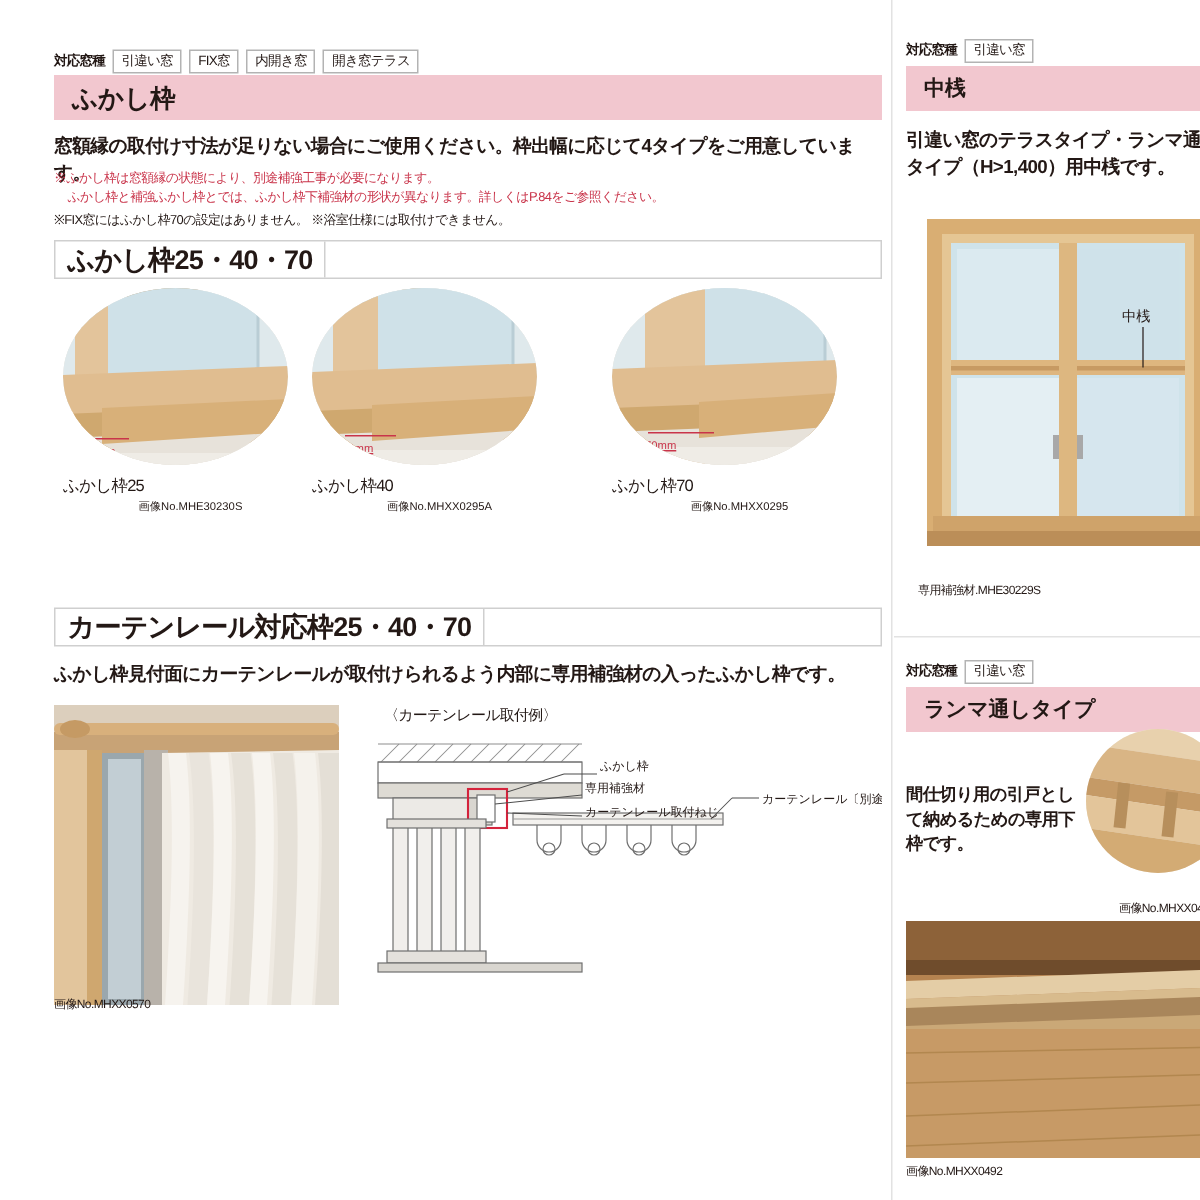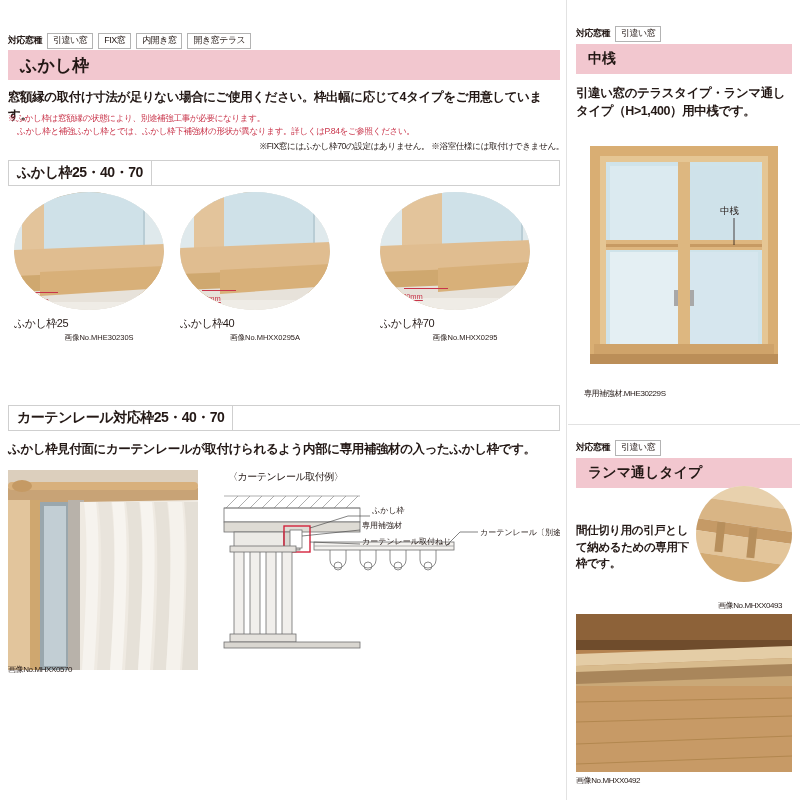--- a/index.html
+++ b/index.html
@@ -2,21 +2,21 @@
 <html><head>
 <meta charset="utf-8">
 <style>
   * { box-sizing: border-box; }
   html, body { margin:0; padding:0; }
   body {
     width:800px; height:800px; background:#ffffff;
     font-family:"Liberation Sans", sans-serif;
     color:#231815; overflow:hidden; position:relative;
   }
-  .page { position:relative; width:704px; height:800px; }
+  .page { position:relative; width:704px; height:800px;margin-left:28px; }
 
   
   .tagrow { display:flex; align-items:center; gap:5px; }
   .tag-label {
     font-size:9px; font-weight:bold; color:#231815; letter-spacing:-0.5px;
   }
   .chip {
     border:1px solid #b3b3b3; background:#fff; color:#231815;
     font-size:9px; padding:2px 5px 2px 5px; line-height:1.1;
     letter-spacing:-0.5px; white-space:nowrap;
@@ -31,21 +31,21 @@
   .lead {
     font-size:12.5px; font-weight:bold; line-height:1.45; letter-spacing:-0.4px;
   }
   .note { font-size:8.6px; line-height:1.5; letter-spacing:-0.4px; color:#231815;}
   .note.red { color:#c9344a; }
 
   .secthead {
     display:flex; align-items:stretch; border:1px solid #cfcfcf; height:26px;
   }
   .secthead .txt {
-    font-size:14px; font-weight:bold; padding:0 8px; display:flex; align-items:center;
+    font-size:18px; font-weight:bold; padding:0 8px; display:flex; align-items:center;
     letter-spacing:-0.5px;
   }
   .secthead .fill { flex:1; border-left:1px solid #cfcfcf; }
 
   .cap { font-size:8px; color:#231815; letter-spacing:-0.4px;}
 
   
   .left { position:absolute; left:0; top:0; width:568px; height:800px; }
 
   #left-tags { position:absolute; left:8px; top:33px; }
@@ -119,21 +119,21 @@
 
     <div class="pinkbar" id="fukashi-bar">
       <span class="t">ふかし枠</span>
     </div>
 
     <div class="lead" id="fukashi-lead">窓額縁の取付け寸法が足りない場合にご使用ください。枠出幅に応じて4タイプをご用意しています。</div>
 
     <div id="fukashi-notes">
       <div class="note red">※ふかし枠は窓額縁の状態により、別途補強工事が必要になります。</div>
       <div class="note red" style="padding-left:9px;">ふかし枠と補強ふかし枠とでは、ふかし枠下補強材の形状が異なります。詳しくはP.84をご参照ください。</div>
-      <div class="note" style="margin-top:2px;text-align:right;">※FIX窓にはふかし枠70の設定はありません。 ※浴室仕様には取付けできません。</div>
+      <div class="note" style="margin-top:2px;">※FIX窓にはふかし枠70の設定はありません。 ※浴室仕様には取付けできません。</div>
     </div>
 
     <div class="secthead" id="sect-254070">
       <div class="txt">ふかし枠25・40・70</div>
       <div class="fill"></div>
     </div>
 
     <div class="circ-row">
 
       <div class="circ" style="left:6px; top:0;">

